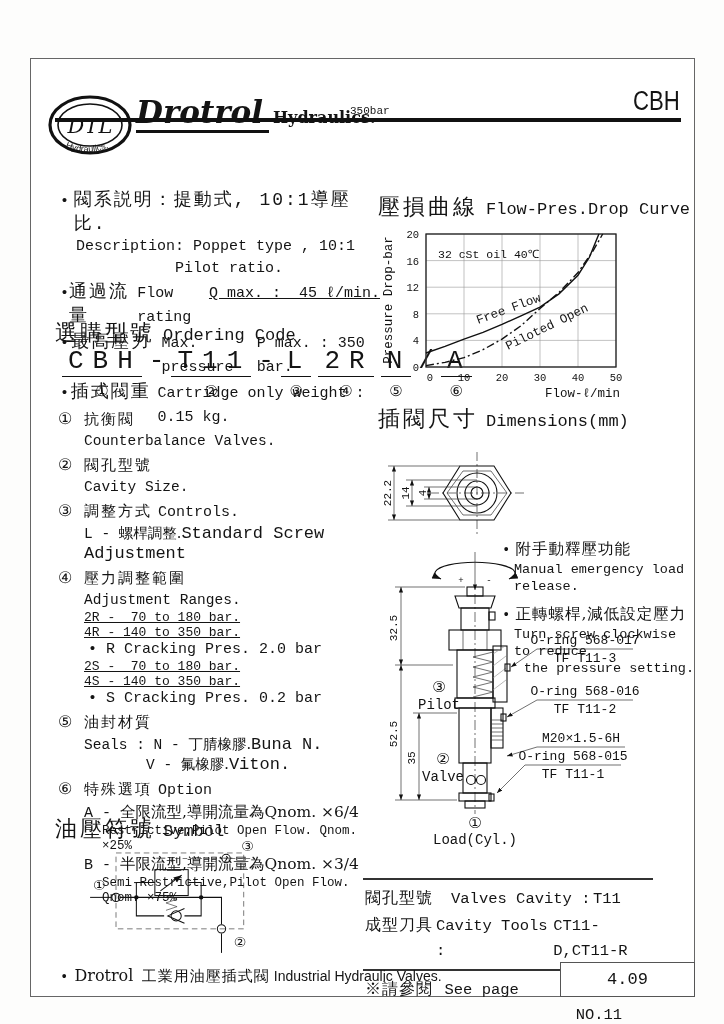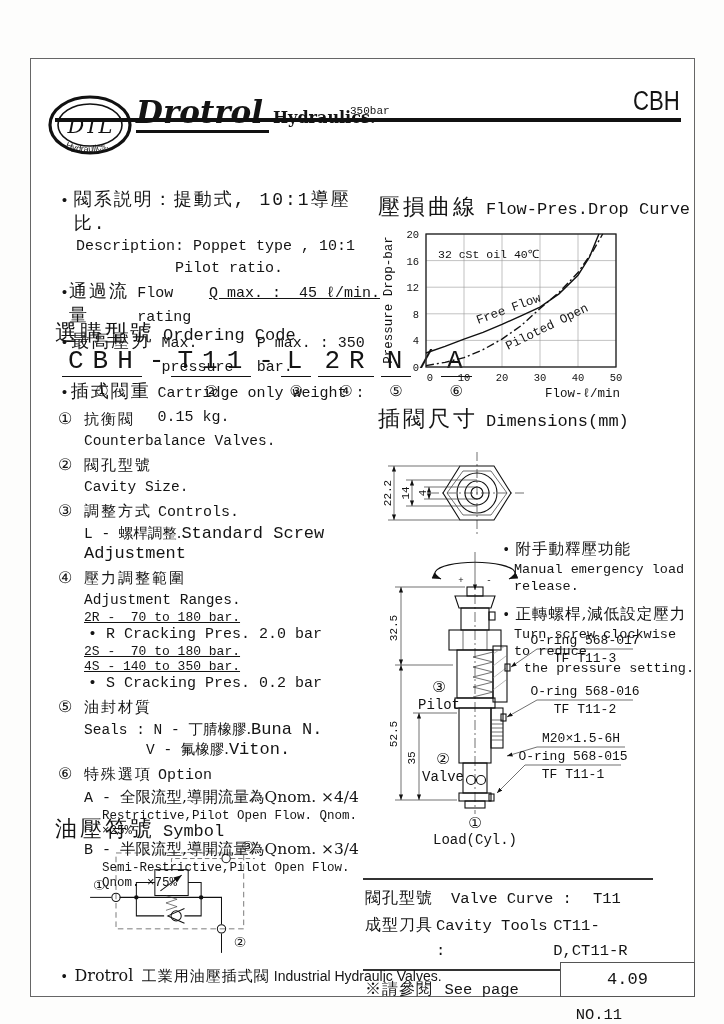--- a/index.html
+++ b/index.html
@@ -223,20 +223,21 @@
         <span>L - </span><span class="zh">螺桿調整.</span><span class="sm">Standard Screw Adjustment</span>
       </div>
     </div>
     <div class="item">
       <div class="item-title">
         <span class="item-num">④</span>
         <span class="item-zh zh">壓力調整範圍</span>
       </div>
       <div class="sub">Adjustment Ranges.</div>
       <div class="sub tight pre">2R -  70 to 180 bar.</div>
+      <div class="sub tight pre">4R - 140 to 350 bar.</div>
       <div class="sub blt">• R Cracking Pres. 2.0 bar</div>
       <div class="sub tight pre">2S -  70 to 180 bar.</div>
       <div class="sub tight pre">4S - 140 to 350 bar.</div>
       <div class="sub blt">• S Cracking Pres. 0.2 bar</div>
     </div>
     <div class="item">
       <div class="item-title">
         <span class="item-num">⑤</span>
         <span class="item-zh zh">油封材質</span>
       </div>
@@ -247,21 +248,21 @@
         <span>V - </span><span class="zh">氟橡膠.</span><span class="sm">Viton.</span>
       </div>
     </div>
     <div class="item">
       <div class="item-title">
         <span class="item-num">⑥</span>
         <span class="item-zh zh">特殊選項</span>
         <span class="item-en">Option</span>
       </div>
       <div class="opt-line">
-        <span>A - </span><span class="zh">全限流型,導開流量為Qnom. ×4/4</span>
+        <span>A - </span><span class="zh">全限流型,導開流量為Qnom. ×6/4</span>
       </div>
       <div class="opt-sub">Restrictive,Pilot Open Flow. Qnom. ×25%</div>
       <div class="opt-line">
         <span>B - </span><span class="zh">半限流型,導開流量為Qnom. ×3/4</span>
       </div>
       <div class="opt-sub">Semi-Restrictive,Pilot Open Flow. Qnom. ×75%</div>
     </div>
   </div>
 
   <div class="abs chart-head sec-head">
@@ -470,21 +471,21 @@
       <text x="40" y="54" class="ntxt" text-anchor="middle">①</text>
       <text x="192" y="116" class="ntxt" text-anchor="middle">②</text>
       <text x="200" y="12" class="ntxt" text-anchor="middle">③</text>
     </g>
   </svg>
 
   <div class="abs cavity">
     <div class="cavity-grid">
       <div class="cav-row">
         <span class="cav-zh zh">閥孔型號</span>
-        <span class="cav-en">Valve Curve :</span>
+        <span class="cav-en">Valves Cavity :</span>
         <span class="cav-val">T11</span>
       </div>
       <div class="cav-row">
         <span class="cav-zh zh">成型刀具</span>
         <span class="cav-en">Cavity Tools :</span>
         <span class="cav-val">CT11-D,CT11-R</span>
       </div>
     </div>
     <div class="see-row">
       <span class="cav-zh zh">※請參閱</span>

